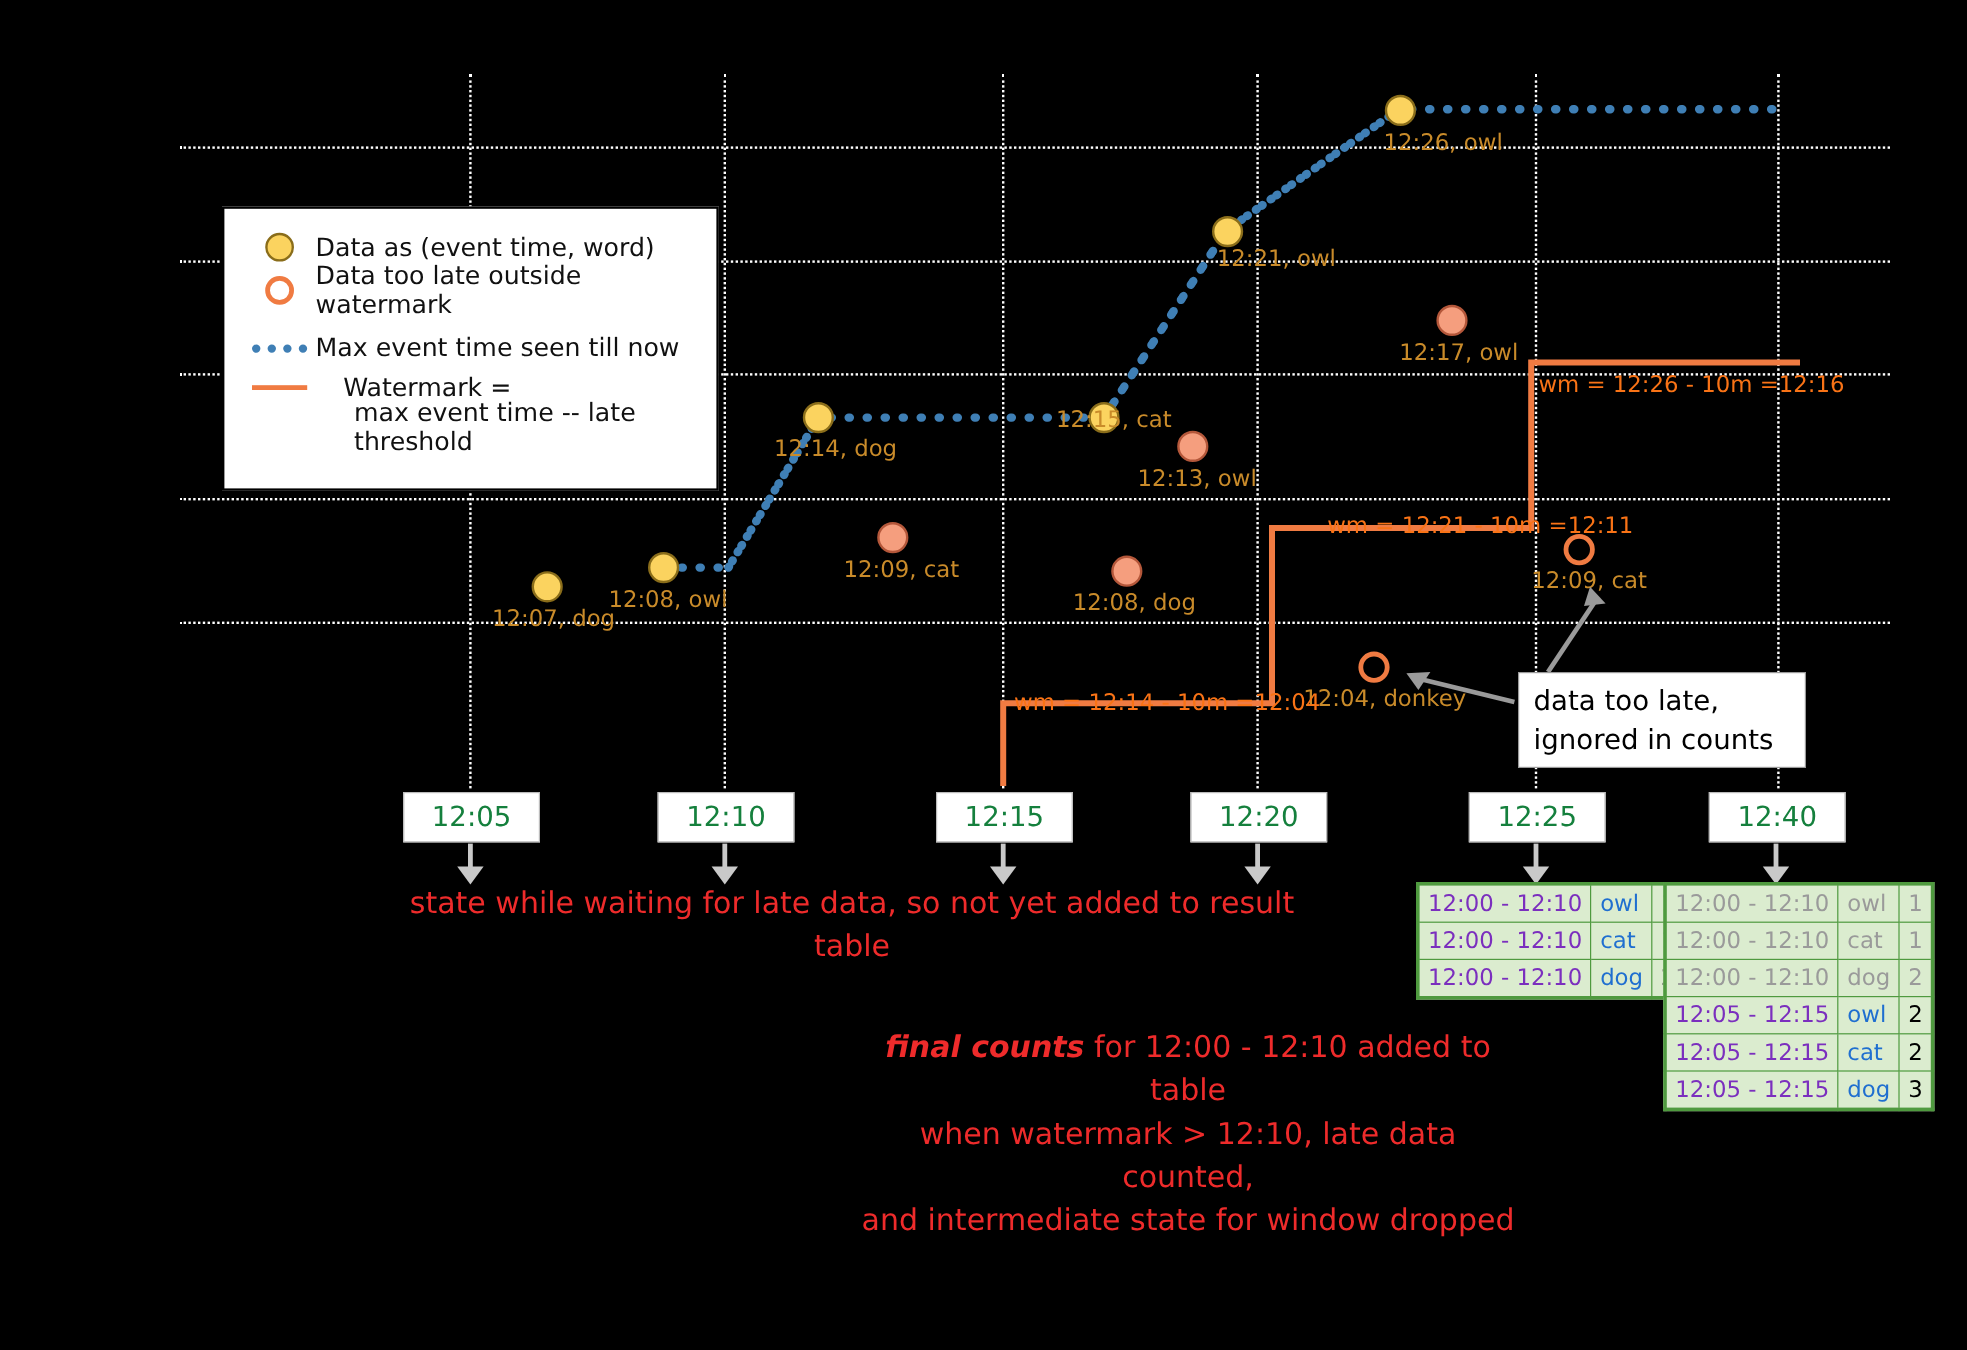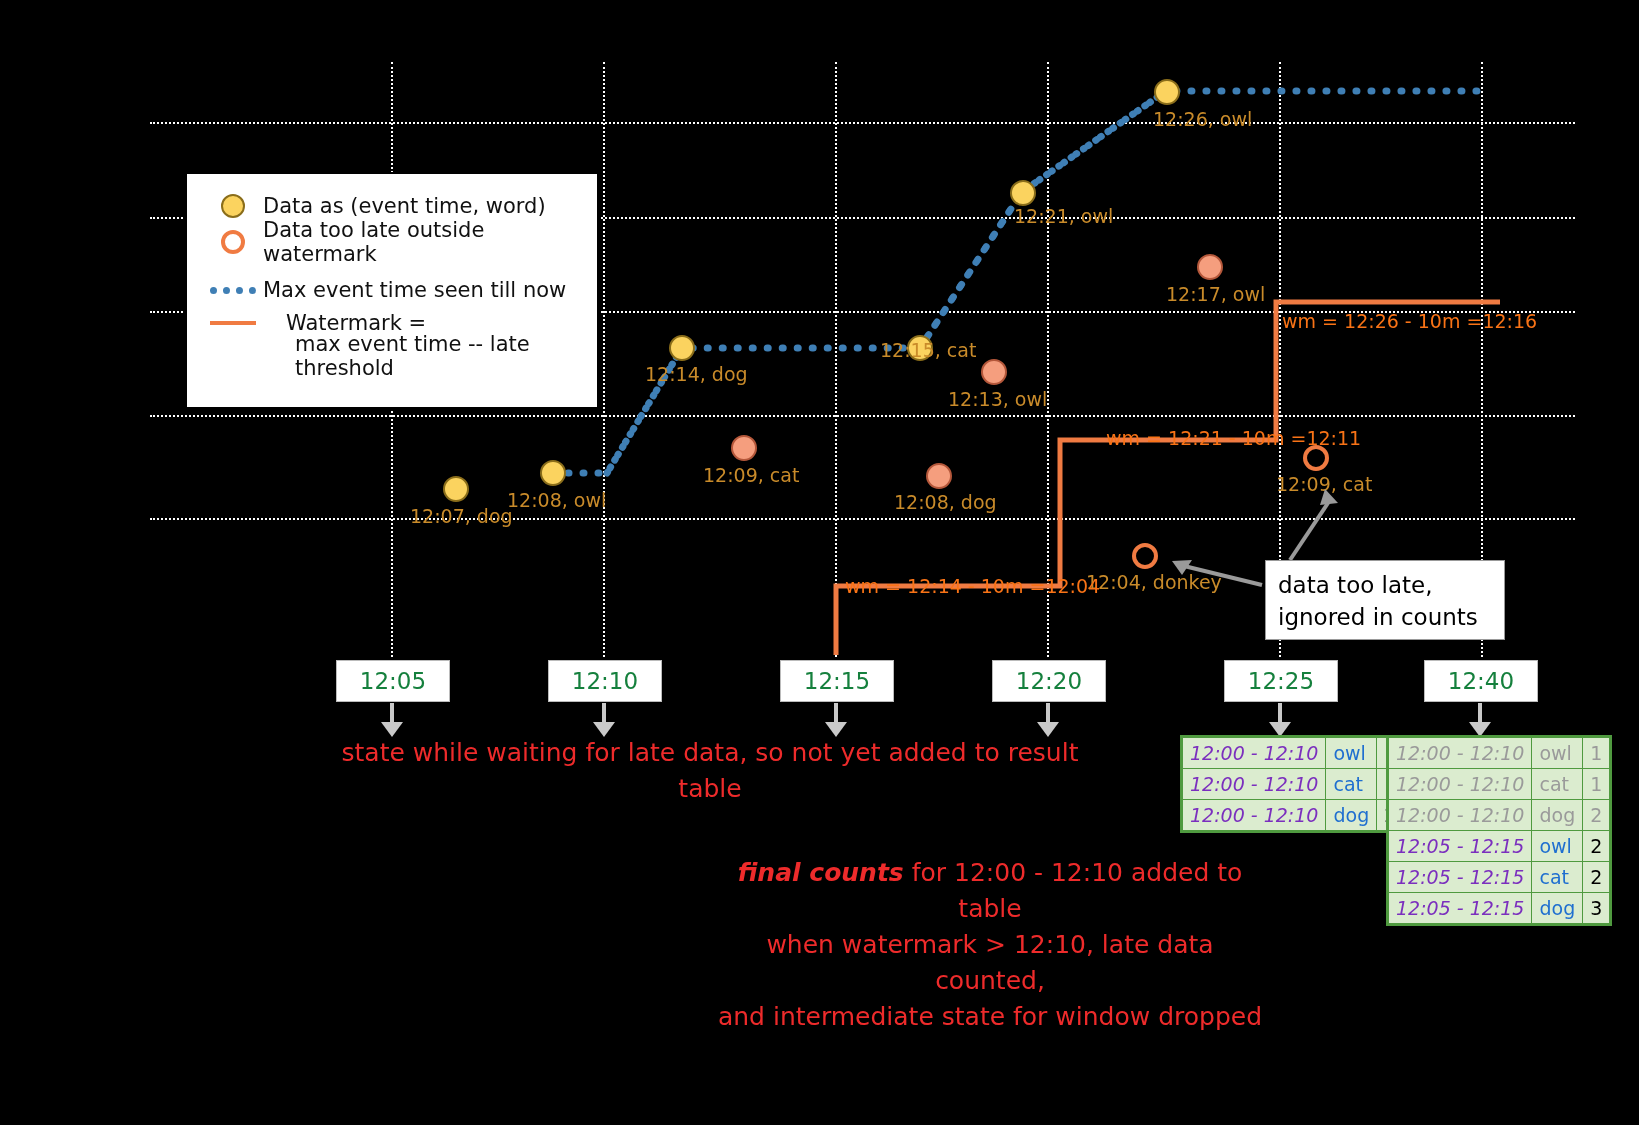--- a/index.html
+++ b/index.html
@@ -181,21 +181,21 @@
     border: 3px solid #4f9a3f;
     border-collapse: collapse;
     background: #dbeccf;
     font-size: 19px;
   }
   .restable td {
     border: 1px solid #4f9a3f;
     padding: 4px 7px;
     white-space: nowrap;
   }
-  .c-window { color: #7b2fbe; font-style: italic; }
+  .c-window { color: #7b2fbe; }
   .c-word { color: #1f6fd0; }
   .c-count { color: #000000; }
   .faded .c-window,
   .faded .c-word,
   .faded .c-count { color: #9a9a9a; }
 </style>
 </head>
 <body>
 
 <div id="stage">

